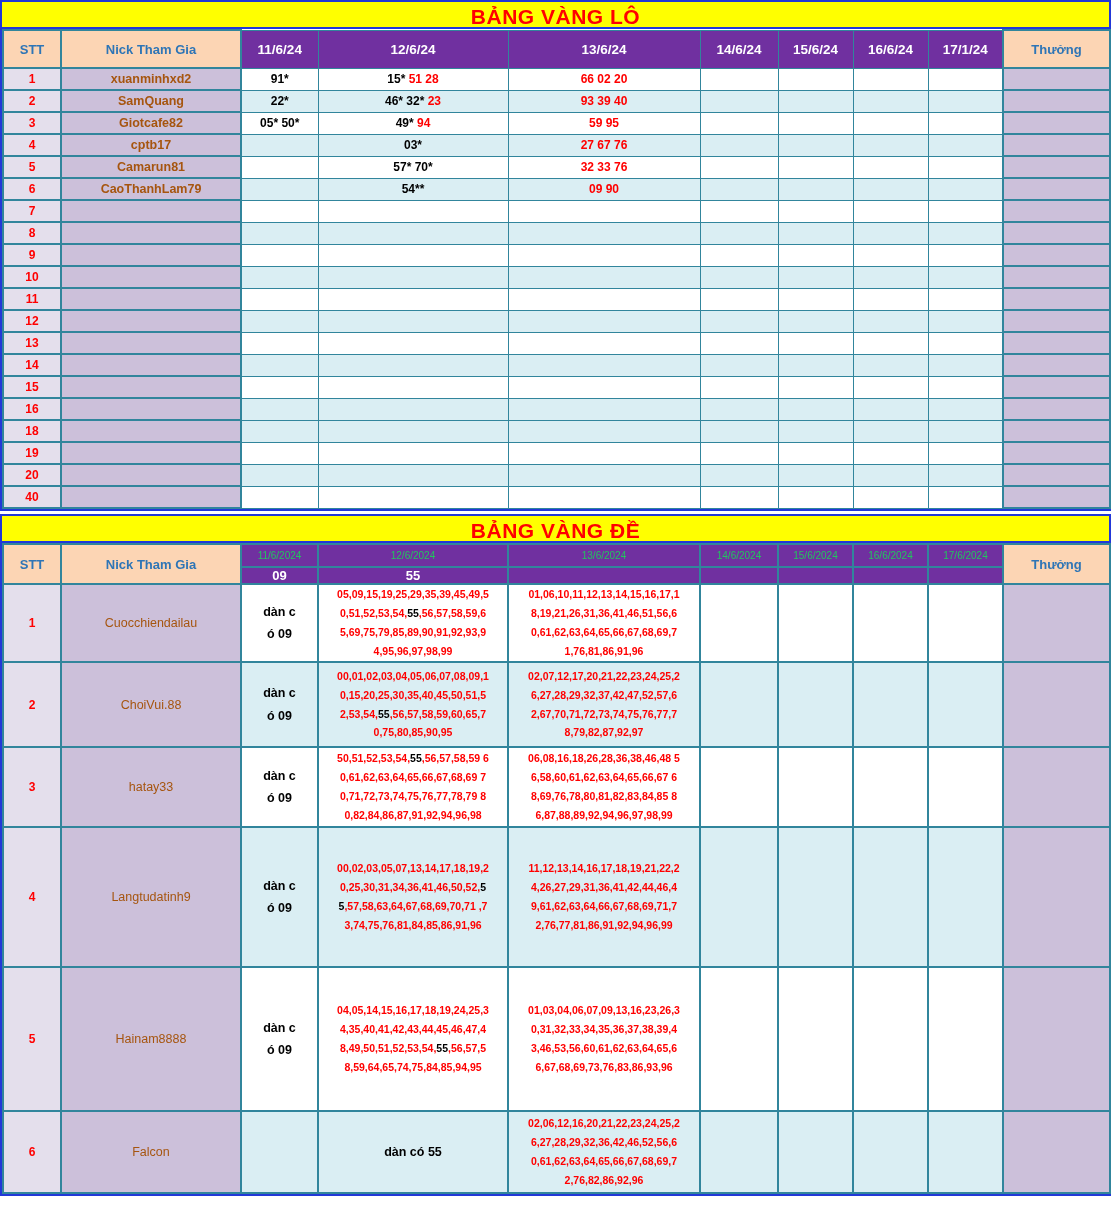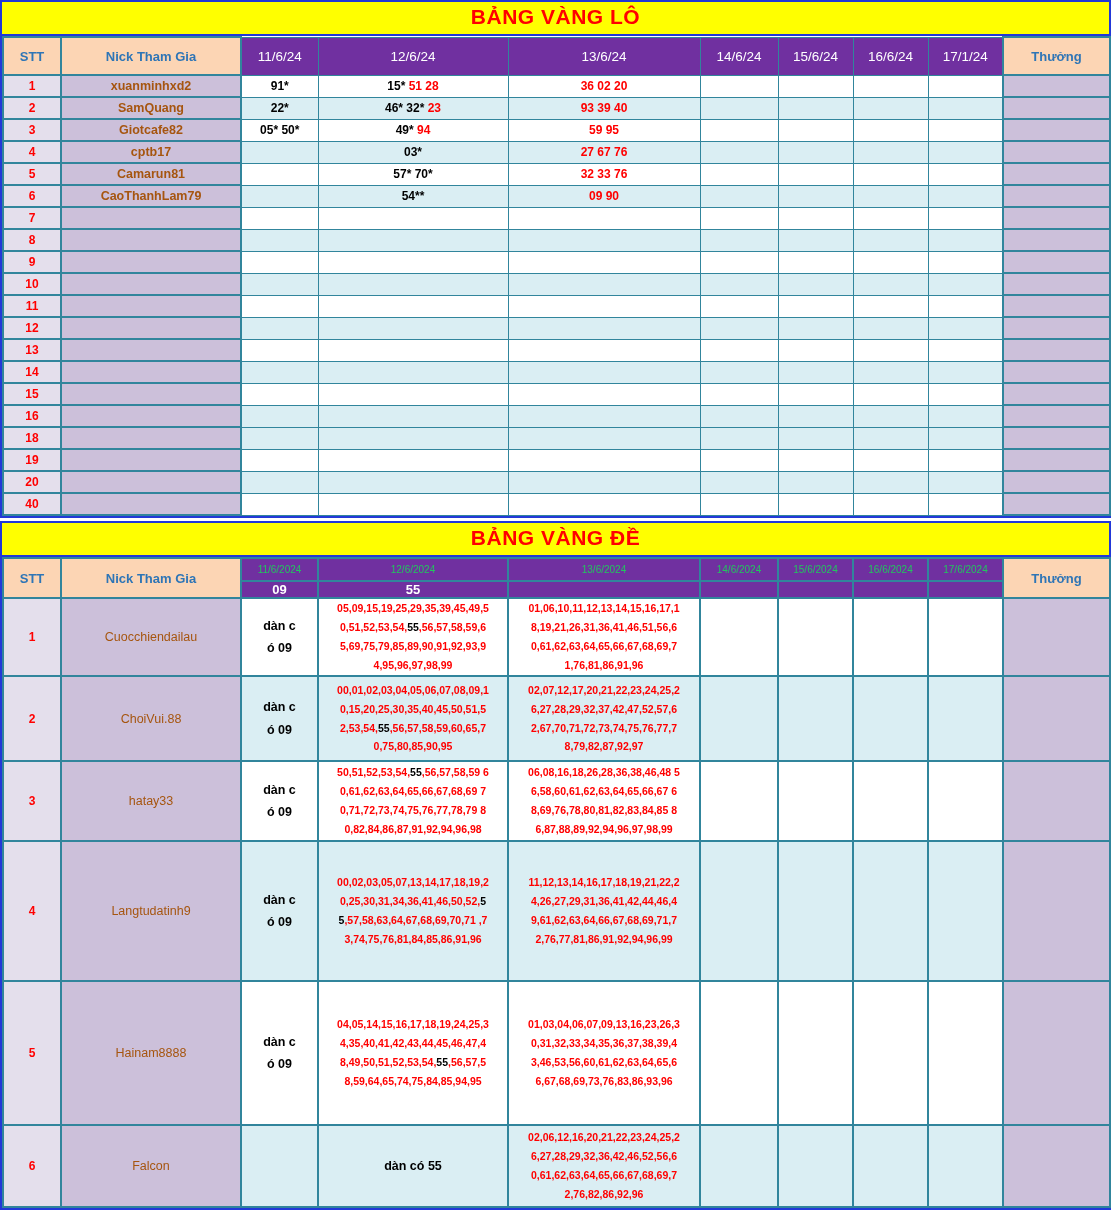--- a/index.html
+++ b/index.html
@@ -6,31 +6,31 @@
     --yellow:#FFFF00; --titlered:#FF0000; --purple:#7030A0; --teal:#31859C;
     --blue:#2238D8; --peach:#FCD5B4; --hblue:#2E75B6; --lav:#E4DFEC;
     --mauve:#CCC0DA; --pale:#DAEEF3; --red:#FF0000; --brown:#A6550F;
   }
   *{box-sizing:border-box;}
   body{margin:0;background:#fff;font-family:"Liberation Sans","DejaVu Sans",sans-serif;}
   .page{width:1111px;}
   .section{border:2px solid var(--blue);background:#fff;}
   .section.second{margin-top:3px;}
   .title-bar{background:var(--yellow);color:var(--titlered);font-weight:bold;font-size:21px;
-    text-align:center;height:34px;line-height:29px;border-bottom:2px solid var(--blue);letter-spacing:.5px;}
+    text-align:center;height:27px;line-height:29px;border-bottom:2px solid var(--blue);letter-spacing:.5px;}
   table{border-collapse:collapse;table-layout:fixed;width:100%;}
   th,td{padding:0;overflow:hidden;}
   col.w-stt{width:58px;} col.w-nick{width:180px;} col.w-d1{width:77px;} col.w-d2{width:190px;}
   col.w-d3{width:192px;} col.w-d4{width:78px;} col.w-d5{width:75px;} col.w-d6{width:75px;}
   col.w-d7{width:75px;} col.w-rw{width:107px;}
   
   .lo thead th{height:38px;}
   .lo th.c-stt,.lo th.c-nick,.lo th.c-reward{background:var(--peach);color:var(--hblue);
     font-weight:bold;font-size:13px;border:2px solid var(--teal);text-align:center;}
-  .lo th.c-date{background:var(--purple);color:#fff;font-weight:normal;font-size:13.5px;
+  .lo th.c-date{background:var(--purple);color:#fff;font-weight:bold;font-size:13.5px;
     border:1px solid var(--teal);text-align:center;}
   .lo tbody tr{height:22px;}
   .lo td.c-stt{background:var(--lav);color:var(--red);font-weight:bold;font-size:12px;
     border:2px solid var(--teal);text-align:center;}
   .lo td.c-nick{background:var(--mauve);color:var(--brown);font-weight:bold;font-size:12.5px;
     border:2px solid var(--teal);text-align:center;}
   .lo td.c-date{border:1px solid var(--teal);text-align:center;font-weight:bold;font-size:12px;}
   .lo td.c-reward{background:var(--mauve);border:2px solid var(--teal);}
   tr.odd  td.c-date{background:#fff;}
   tr.even td.c-date{background:var(--pale);}
@@ -90,21 +90,21 @@
             <th class="c-date">17/1/24</th>
             <th class="c-reward" id="lo-reward-th">Thưởng</th>
         </tr>
       </thead>
       <tbody id="lo-body">
           <tr class="odd">
             <td class="c-stt">1</td>
             <td class="c-nick">xuanminhxd2</td>
             <td class="c-date"><span class="run-black">91*</span></td>
             <td class="c-date"><span class="run-black">15* </span><span class="run-red">51 28</span></td>
-            <td class="c-date"><span class="run-red">36 02 20</span></td>
+            <td class="c-date"><span class="run-red">66 02 20</span></td>
             <td class="c-date"></td>
             <td class="c-date"></td>
             <td class="c-date"></td>
             <td class="c-date"></td>
             <td class="c-reward"></td>
           </tr>
           <tr class="even">
             <td class="c-stt">2</td>
             <td class="c-nick">SamQuang</td>
             <td class="c-date"><span class="run-black">22*</span></td>

